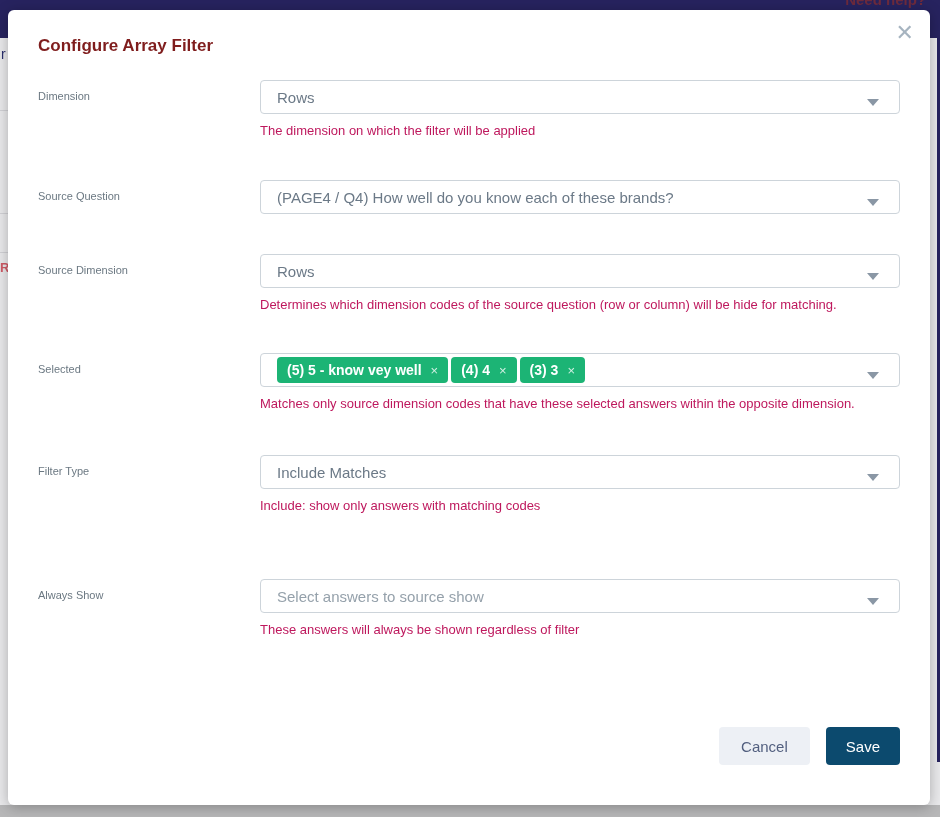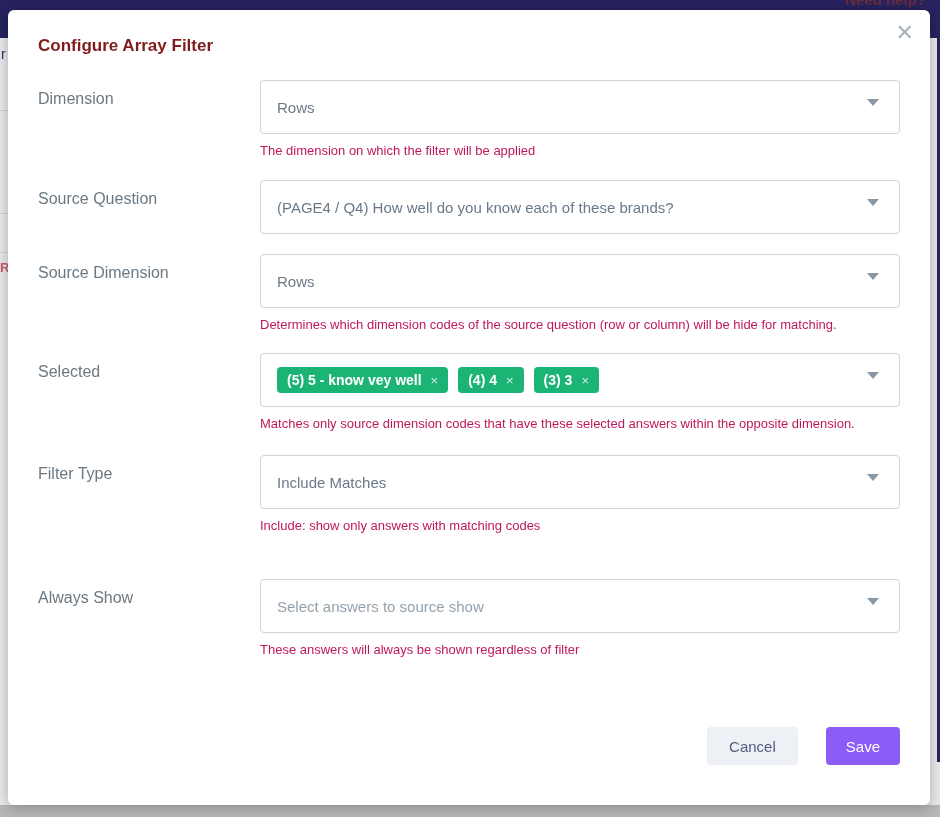--- a/index.html
+++ b/index.html
@@ -44,61 +44,61 @@
   }
   .close-btn {
     position:absolute; top:12px; right:16px;
     font-size:22px; font-weight:200; color:#a6b4c0;
     cursor:pointer; line-height:1;
   }
   
   .row { position:absolute; left:30px; width:862px; }
   .row-label {
     position:absolute; left:0; top:10px; width:210px;
-    font-size:16px; color:#6b7882;
+    font-size:11px; color:#6b7882;
   }
   .field-area { position:absolute; left:222px; top:0; width:640px; }
   .select-box {
-    position:relative; width:640px; height:54px;
+    position:relative; width:640px; height:34px;
     border:1px solid #cdd4da; border-radius:4px; background:#fff;
     display:flex; align-items:center; padding:0 40px 0 16px;
     cursor:pointer;
   }
   .select-value { font-size:15px; color:#6b7987; white-space:nowrap; overflow:hidden; }
   .select-value.placeholder { color:#95a1ab; }
   .caret {
     position:absolute; right:20px; top:18px;
     width:0; height:0;
     border-left:6px solid transparent; border-right:6px solid transparent;
     border-top:7px solid #8a97a5;
   }
   .help-text { margin-top:9px; font-size:13px; color:#be185d; }
   .help-text + .help-text { margin-top:12px; }
   
-  .tags-wrap { display:flex; gap:10px; align-items:center; }
+  .tags-wrap { display:flex; gap:3px; align-items:center; }
   .tag {
     background:#1cb475; color:#ffffff; border-radius:4px;
     padding:5px 10px; font-size:14px; font-weight:bold;
     display:flex; align-items:center; white-space:nowrap;
   }
   .tag-x {
     margin-left:9px; font-weight:normal; opacity:.8; font-size:13px;
     cursor:pointer;
   }
   
   .footer {
     position:absolute; top:717px; right:30px;
     display:flex; gap:16px;
   }
   .btn {
     height:38px; border:none; border-radius:4px; font-size:15px;
     font-family:"Liberation Sans", sans-serif; cursor:pointer;
   }
   .btn-cancel { background:#edf0f5; color:#525f7f; padding:0 22px; }
-  .btn-save   { background:#8b5cf6; color:#ffffff; padding:0 20px;margin-left:12px; }
+  .btn-save   { background:#0c4a6e; color:#ffffff; padding:0 20px; }
 </style>
 </head>
 <body>
 
 <div class="topbar"></div>
 <span class="help-link">Need help?</span>
 <div class="right-strip"></div>
 <div class="bottom-strip"></div>
 <span class="frag frag-r">r</span>
 <span class="frag frag-re">Re</span>

